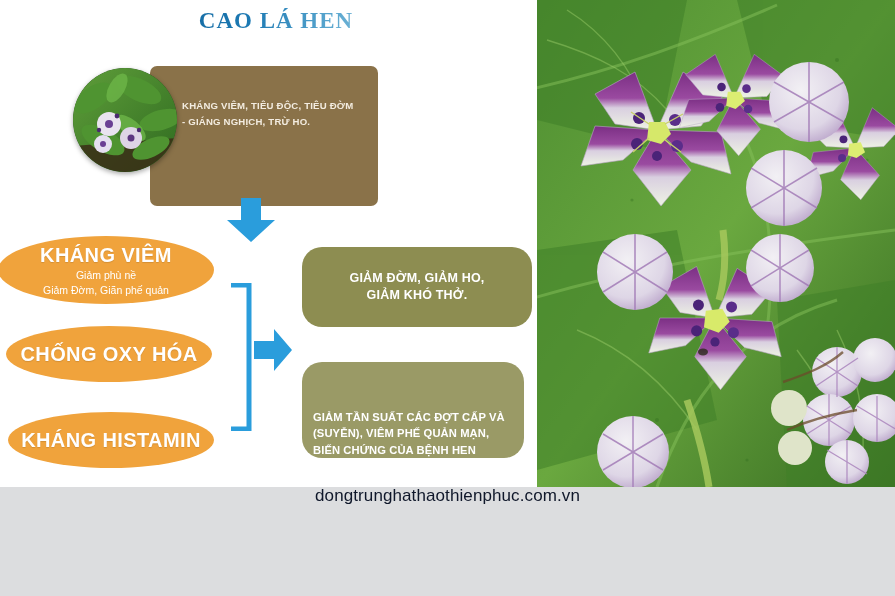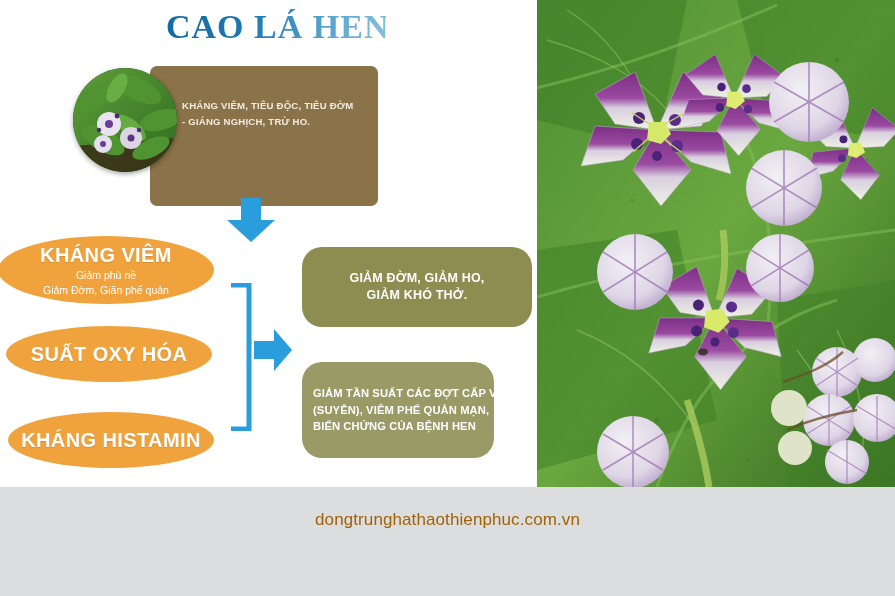--- a/index.html
+++ b/index.html
@@ -18,21 +18,21 @@
     background:#ffffff;
     overflow:hidden;
   }
 
   
   .title{
     position:absolute;left:166px;top:8px;width:220px;
     text-align:center;
     font-family:"Liberation Serif", serif;
     font-weight:bold;
-    font-size:34px;
+    font-size:23px;
     letter-spacing:1px;
     background:linear-gradient(100deg,#14689f 0%,#1c79b3 38%,#5ba7cf 75%,#86c0dd 100%);
     -webkit-background-clip:text;
     background-clip:text;
     color:transparent;
     white-space:nowrap;
   }
 
   
   .circle-photo{
@@ -114,44 +114,45 @@
   #box-olive{
     left:302px;top:247px;width:230px;height:80px;
     background:#8d8d51;
     justify-content:center;
     text-align:center;
   }
   #box-olive .rb-text{
     font-size:12.5px;font-weight:bold;line-height:17px;letter-spacing:.2px;
   }
   #box-khaki{
-    left:302px;top:362px;width:192px;height:96px;
+    left:302px;top:362px;width:222px;height:96px;
     background:#9a9a66;
     justify-content:flex-start;
     text-align:left;
+    align-items:flex-end;
   }
   #box-khaki .rb-text{
     padding-left:11px;
     font-size:11.2px;font-weight:bold;line-height:16.5px;letter-spacing:.1px;
   }
   .rb-line{display:block;white-space:nowrap;}
 
   
   .photo{
     position:absolute;left:537px;top:0;width:358px;height:487px;
     overflow:hidden;
     background:#3f7a2c;
   }
   .photo svg{display:block;width:358px;height:487px;}
 
   
   .watermark{
-    position:absolute;left:0;top:510px;width:895px;
+    position:absolute;left:0;top:486px;width:895px;
     text-align:center;
-    color:#a16207;
+    color:#0f172a;
     font-size:17px;
     letter-spacing:.1px;
   }
 </style>
 </head>
 <body>
 
 <div class="page">
 
   <div class="canvas">
@@ -223,21 +224,21 @@
       </svg>
     </div>
 
     <div class="oval" id="oval1">
       <span class="head">KHÁNG VIÊM</span>
       <span class="sub">Giảm phù nề</span>
       <span class="sub">Giảm Đờm, Giãn phế quản</span>
     </div>
 
     <div class="oval" id="oval2">
-      <span class="head">SUẤT OXY HÓA</span>
+      <span class="head">CHỐNG OXY HÓA</span>
     </div>
 
     <div class="oval" id="oval3">
       <span class="head">KHÁNG HISTAMIN</span>
     </div>
 
     <div class="resbox" id="box-olive">
       <div class="rb-text">
         <span class="rb-line">GIẢM ĐỜM, GIẢM HO,</span>
         <span class="rb-line">GIẢM KHÓ THỞ.</span>

